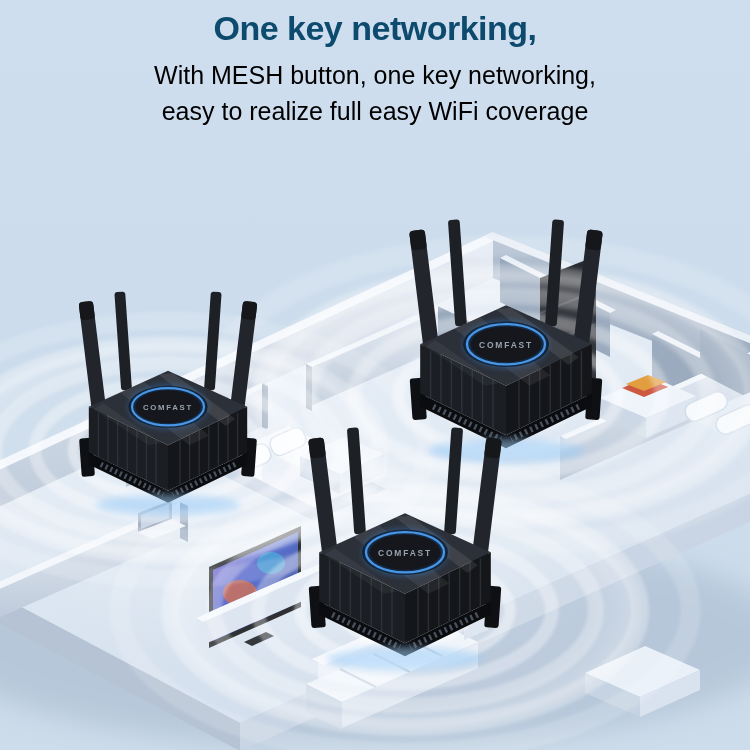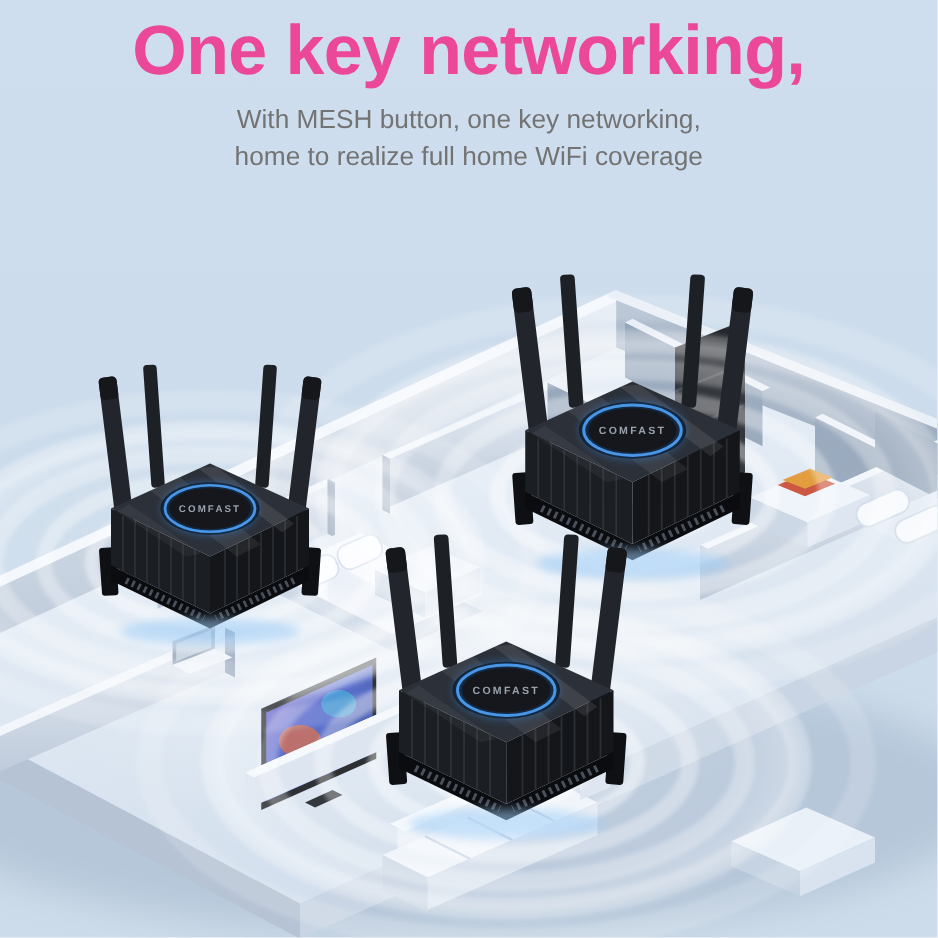--- a/index.html
+++ b/index.html
@@ -3,39 +3,39 @@
 <meta charset="utf-8">
 <style>
   html,body{margin:0;padding:0;}
   body{
     width:750px;height:750px;overflow:hidden;position:relative;
     background:linear-gradient(180deg,#cfdeee 0%,#ccdcec 45%,#cddcea 100%);
     font-family:"Liberation Sans", sans-serif;
   }
   .header{position:absolute;top:0;left:0;width:750px;text-align:center;z-index:5;}
   .title{
-    margin:10px 0 0 0;font-size:56px;line-height:1.06;font-weight:bold;
-    letter-spacing:-0.5px;color:#ec4899;
+    margin:10px 0 0 0;font-size:34px;line-height:1.06;font-weight:bold;
+    letter-spacing:-0.5px;color:#0c4a6e;
   }
   .subtitle{
-    margin:12px 0 0 0;font-size:21px;line-height:1.42;font-weight:normal;color:#737373;
+    margin:12px 0 0 0;font-size:25px;line-height:1.42;font-weight:normal;color:#000000;
   }
   .scene-wrap{position:absolute;left:0;top:218px;width:750px;height:532px;z-index:1;}
   svg{display:block;}
 </style>
 </head>
 <body>
 
 <div class="header">
   <h1 class="title">
     <span>One key networking,</span><br>
   </h1>
   <p class="subtitle">
     <span>With MESH button, one key networking,</span><br>
-    <span>home to realize full home WiFi coverage</span>
+    <span>easy to realize full easy WiFi coverage</span>
   </p>
 </div>
 
 <div class="scene-wrap">
 <svg width="750" height="532" viewBox="0 0 750 532">
   <defs>
     <linearGradient id="floorG" x1="0" y1="0" x2="0.6" y2="1">
       <stop offset="0" stop-color="#eef3fa"></stop>
           <stop offset="0.55" stop-color="#dde7f2"></stop>
           <stop offset="1" stop-color="#cfdcEB"></stop>

